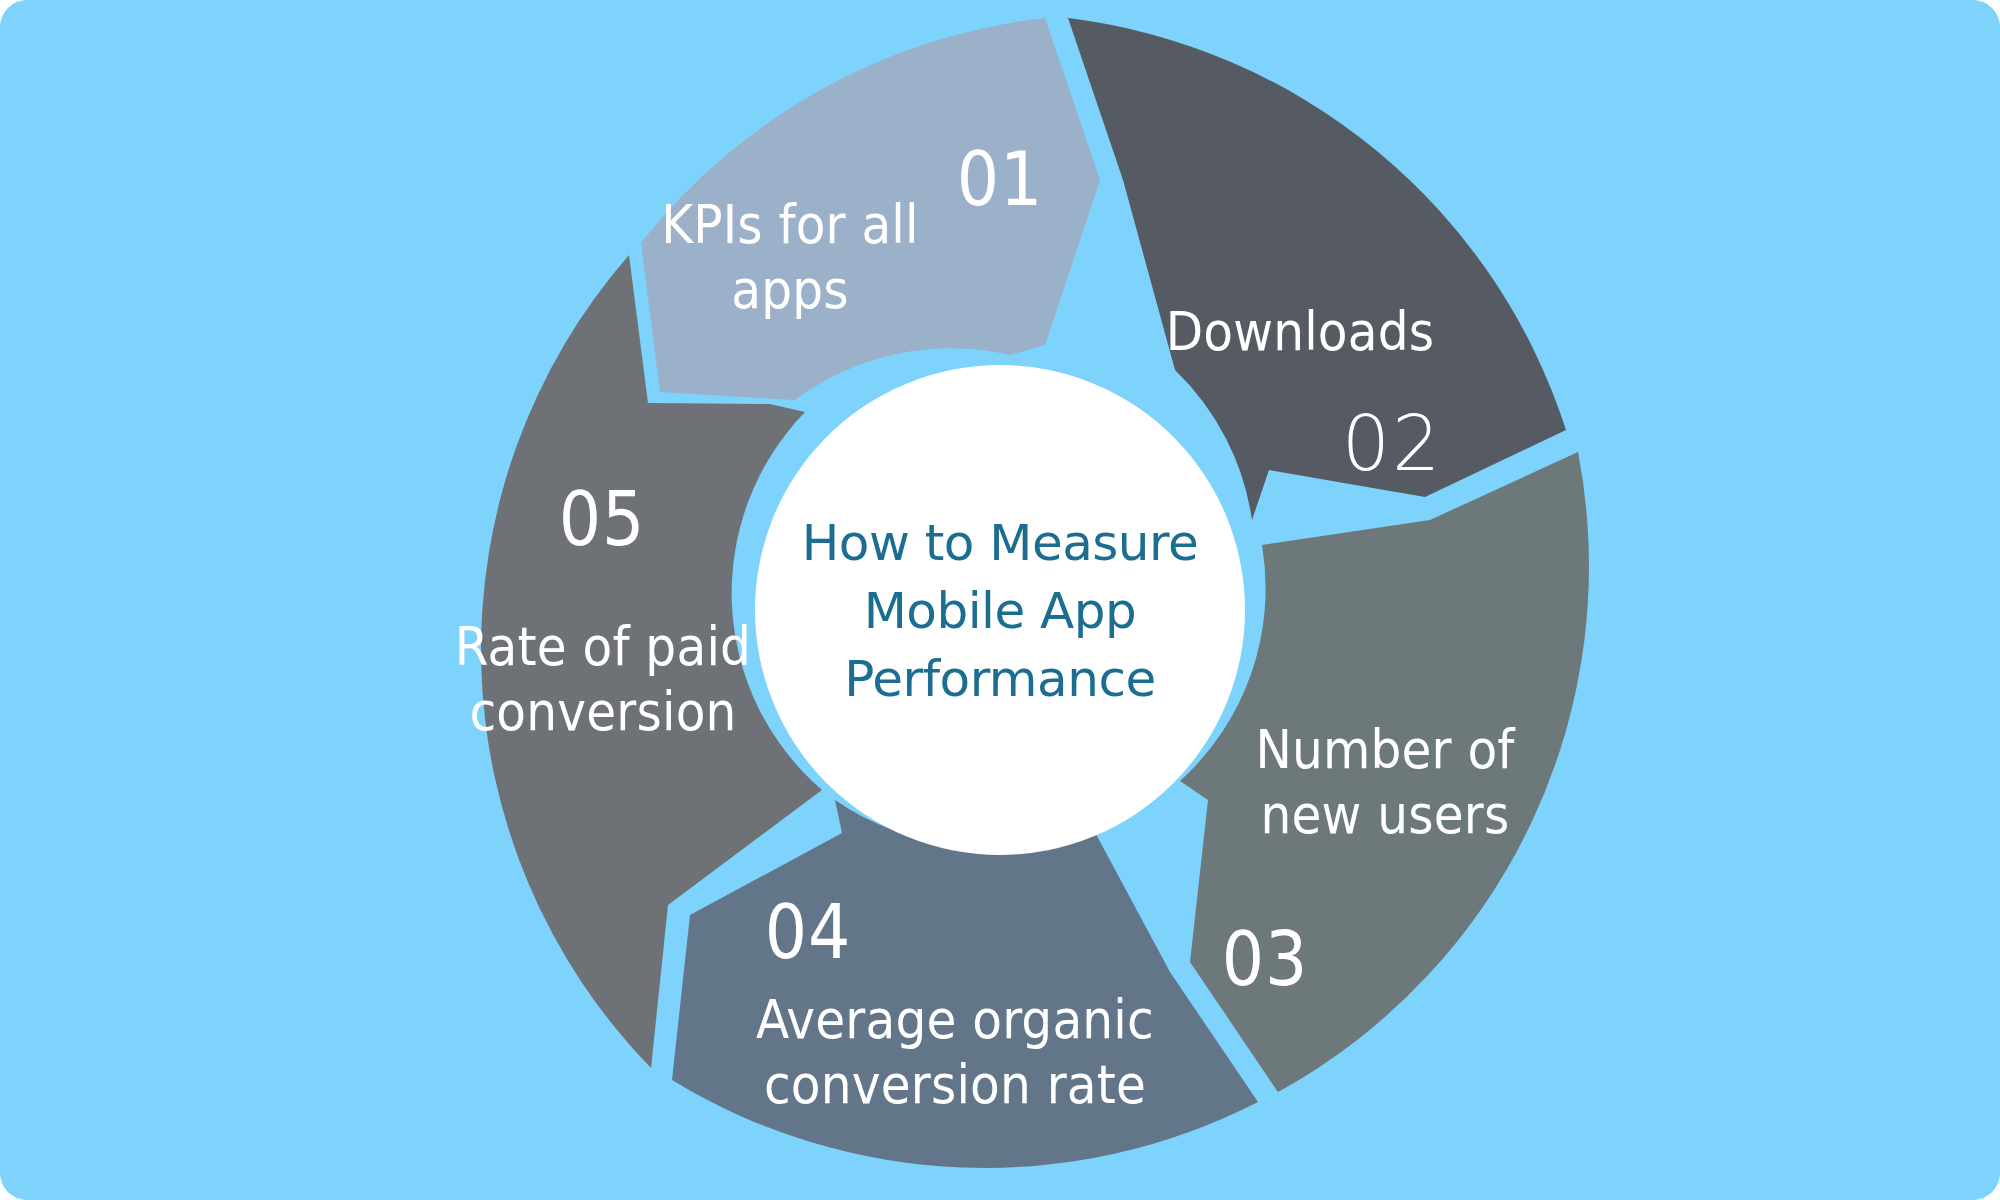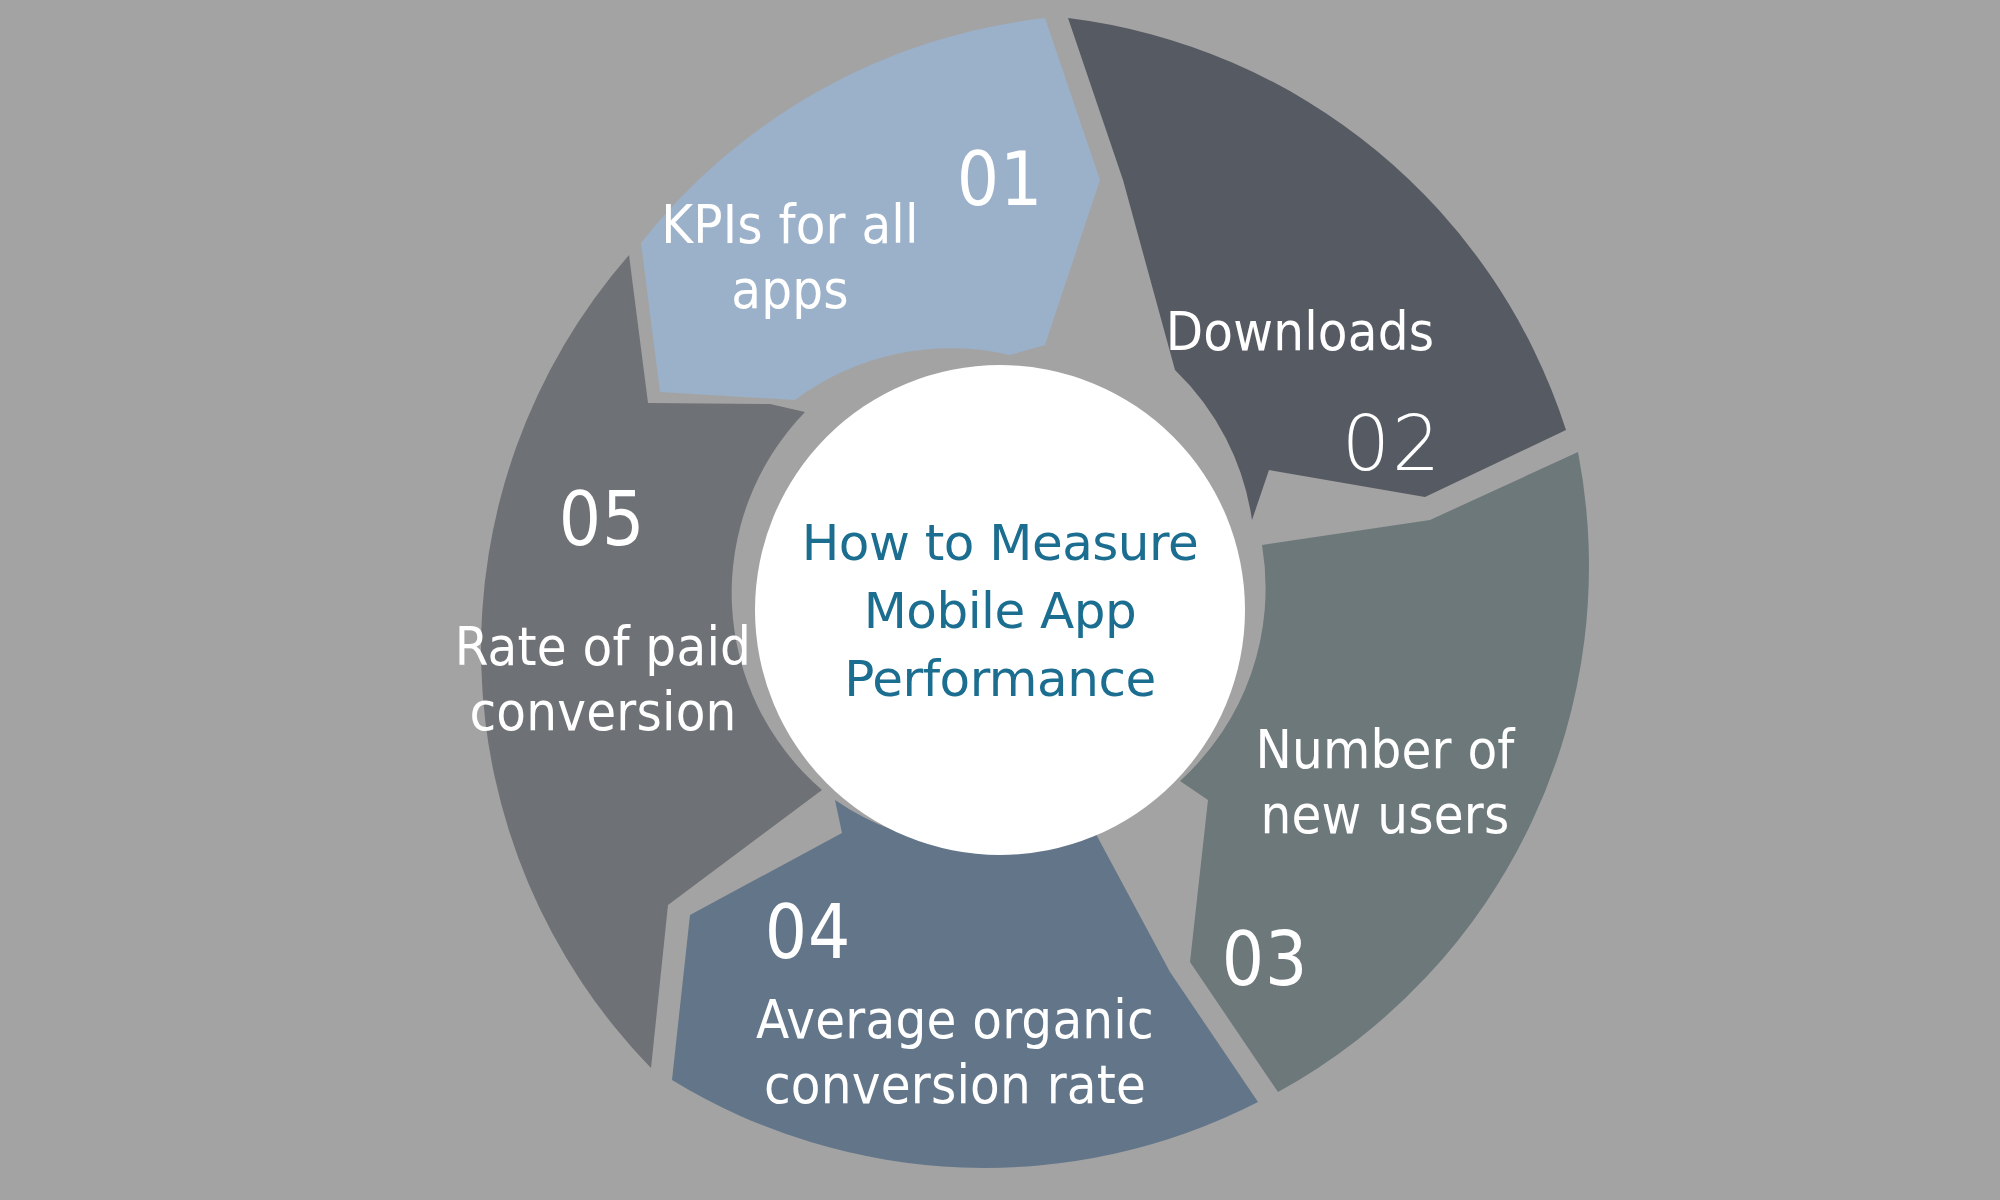--- a/index.html
+++ b/index.html
@@ -60,21 +60,21 @@
     fill: #1C6E91;
     font-family: "DejaVu Sans", "Liberation Sans", sans-serif;
     font-weight: 400;
     font-size: 50px;
     letter-spacing: -0.5px;
   }
 </style>
 </head>
 <body>
 
-<div id="stage" style="background: #a3a3a3;">
+<div id="stage" style="background: #7dd3fc; border-radius: 27px;">
 
   <svg id="wheel" viewBox="0 0 2000 1200" xmlns="http://www.w3.org/2000/svg">
 
     <g>
       <path class="seg-shape" d="M 1045 18
                L 1100 180
                L 1045 345
                L 1010 355
                A 260 260 0 0 0 795 400
                L 660 392

